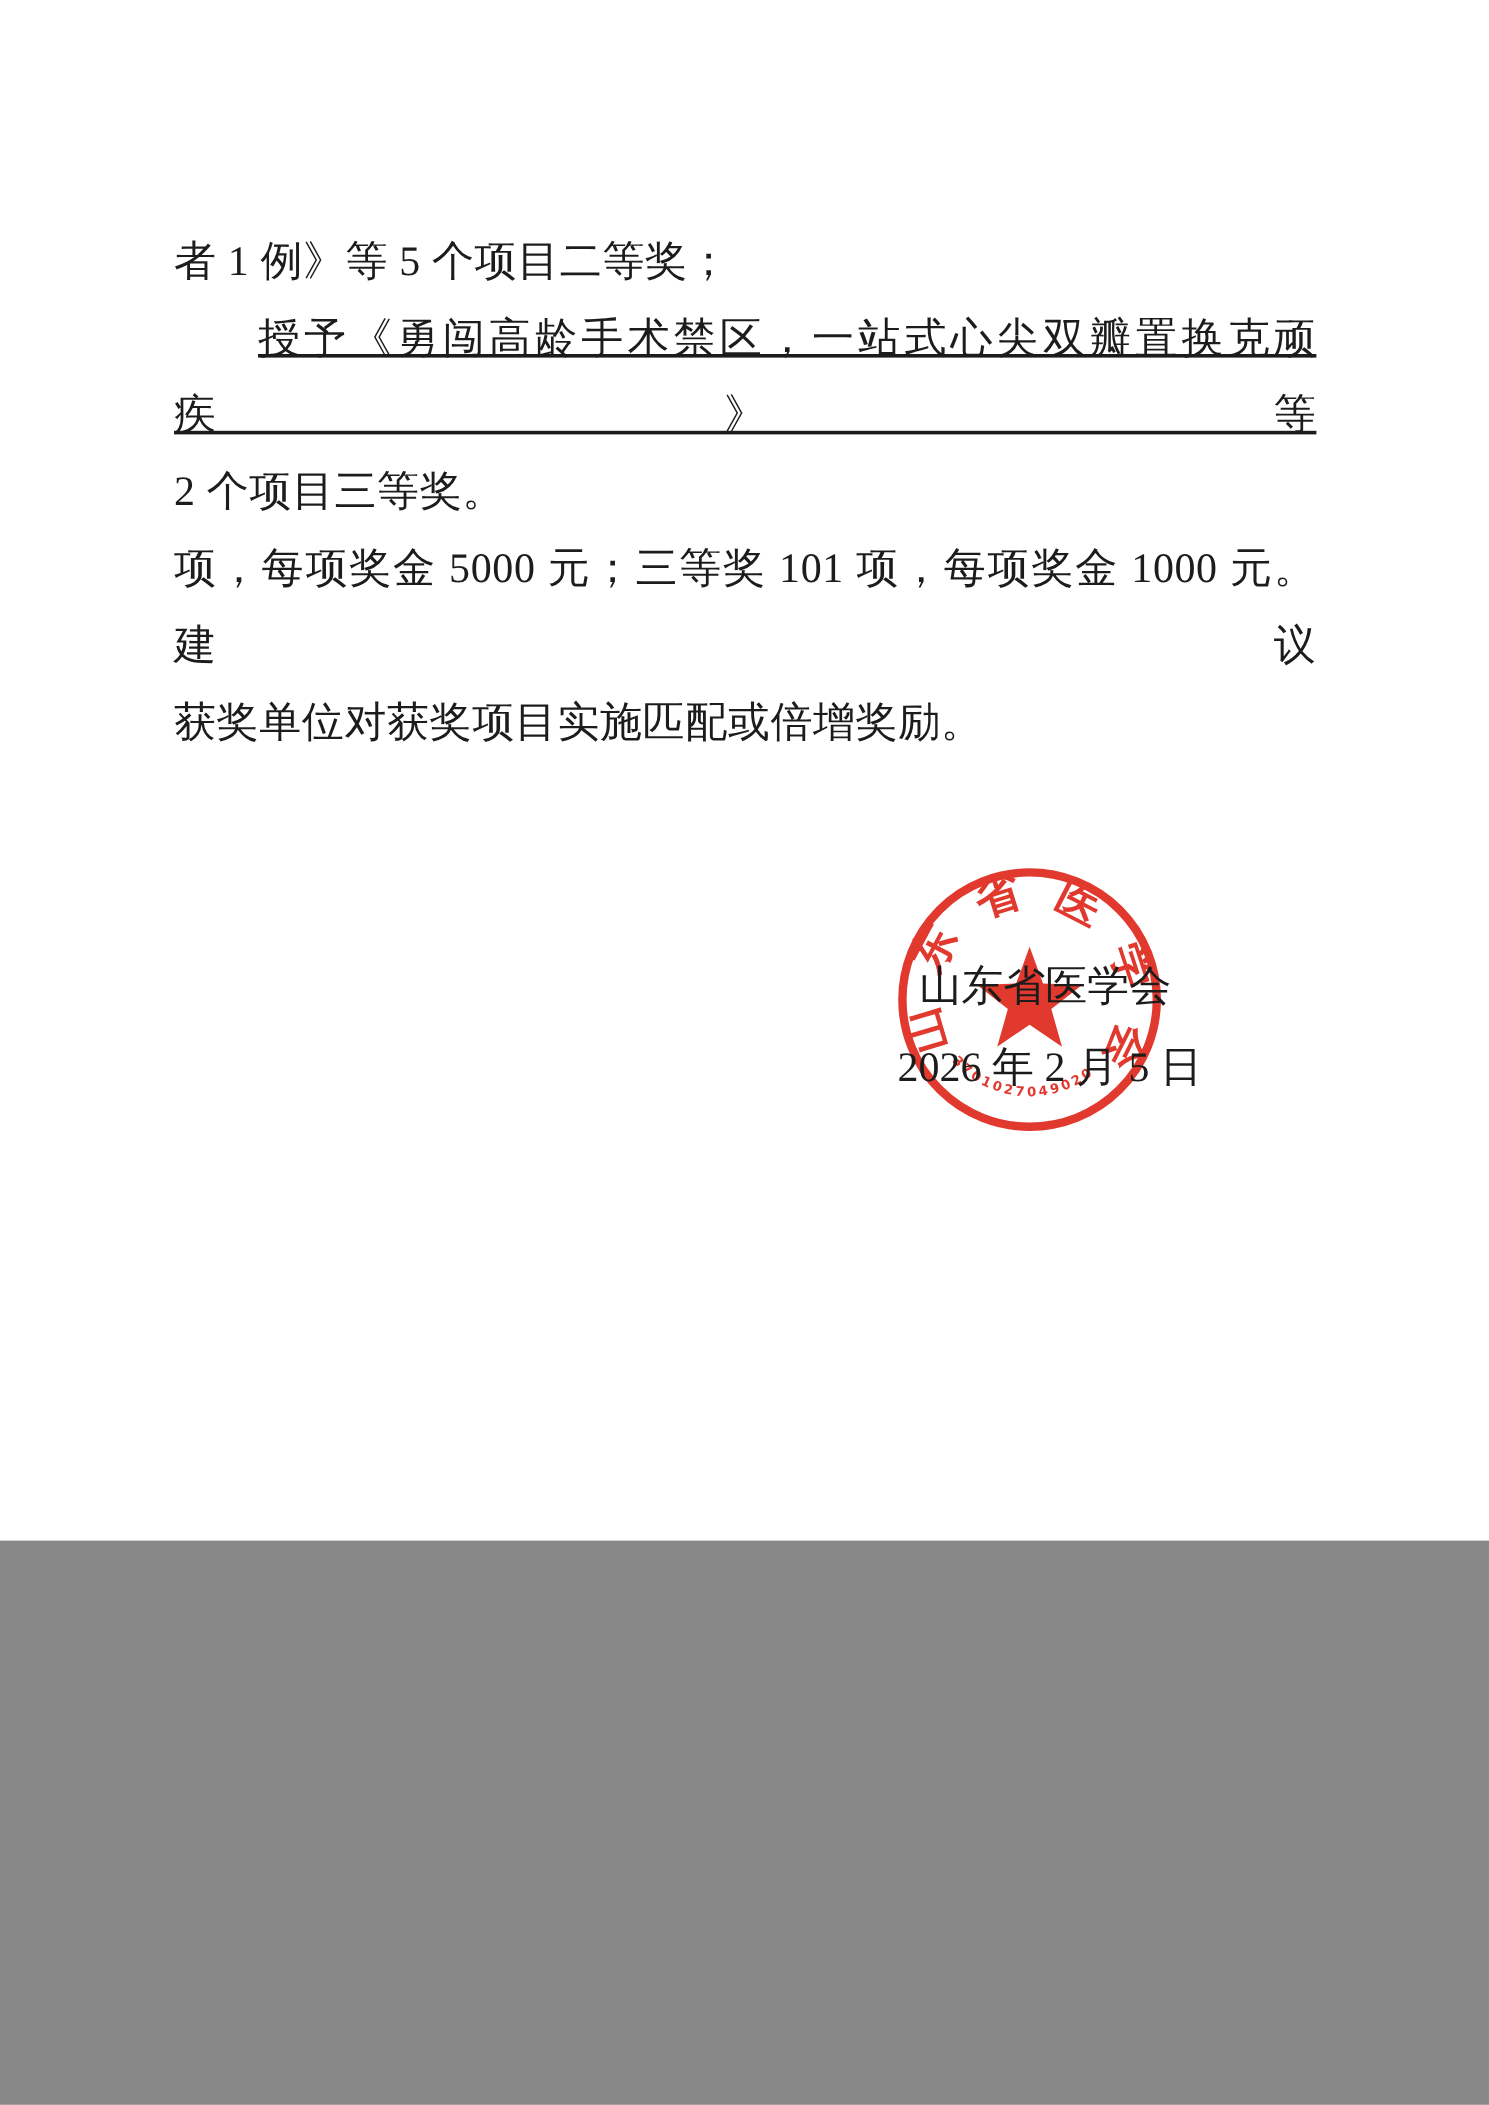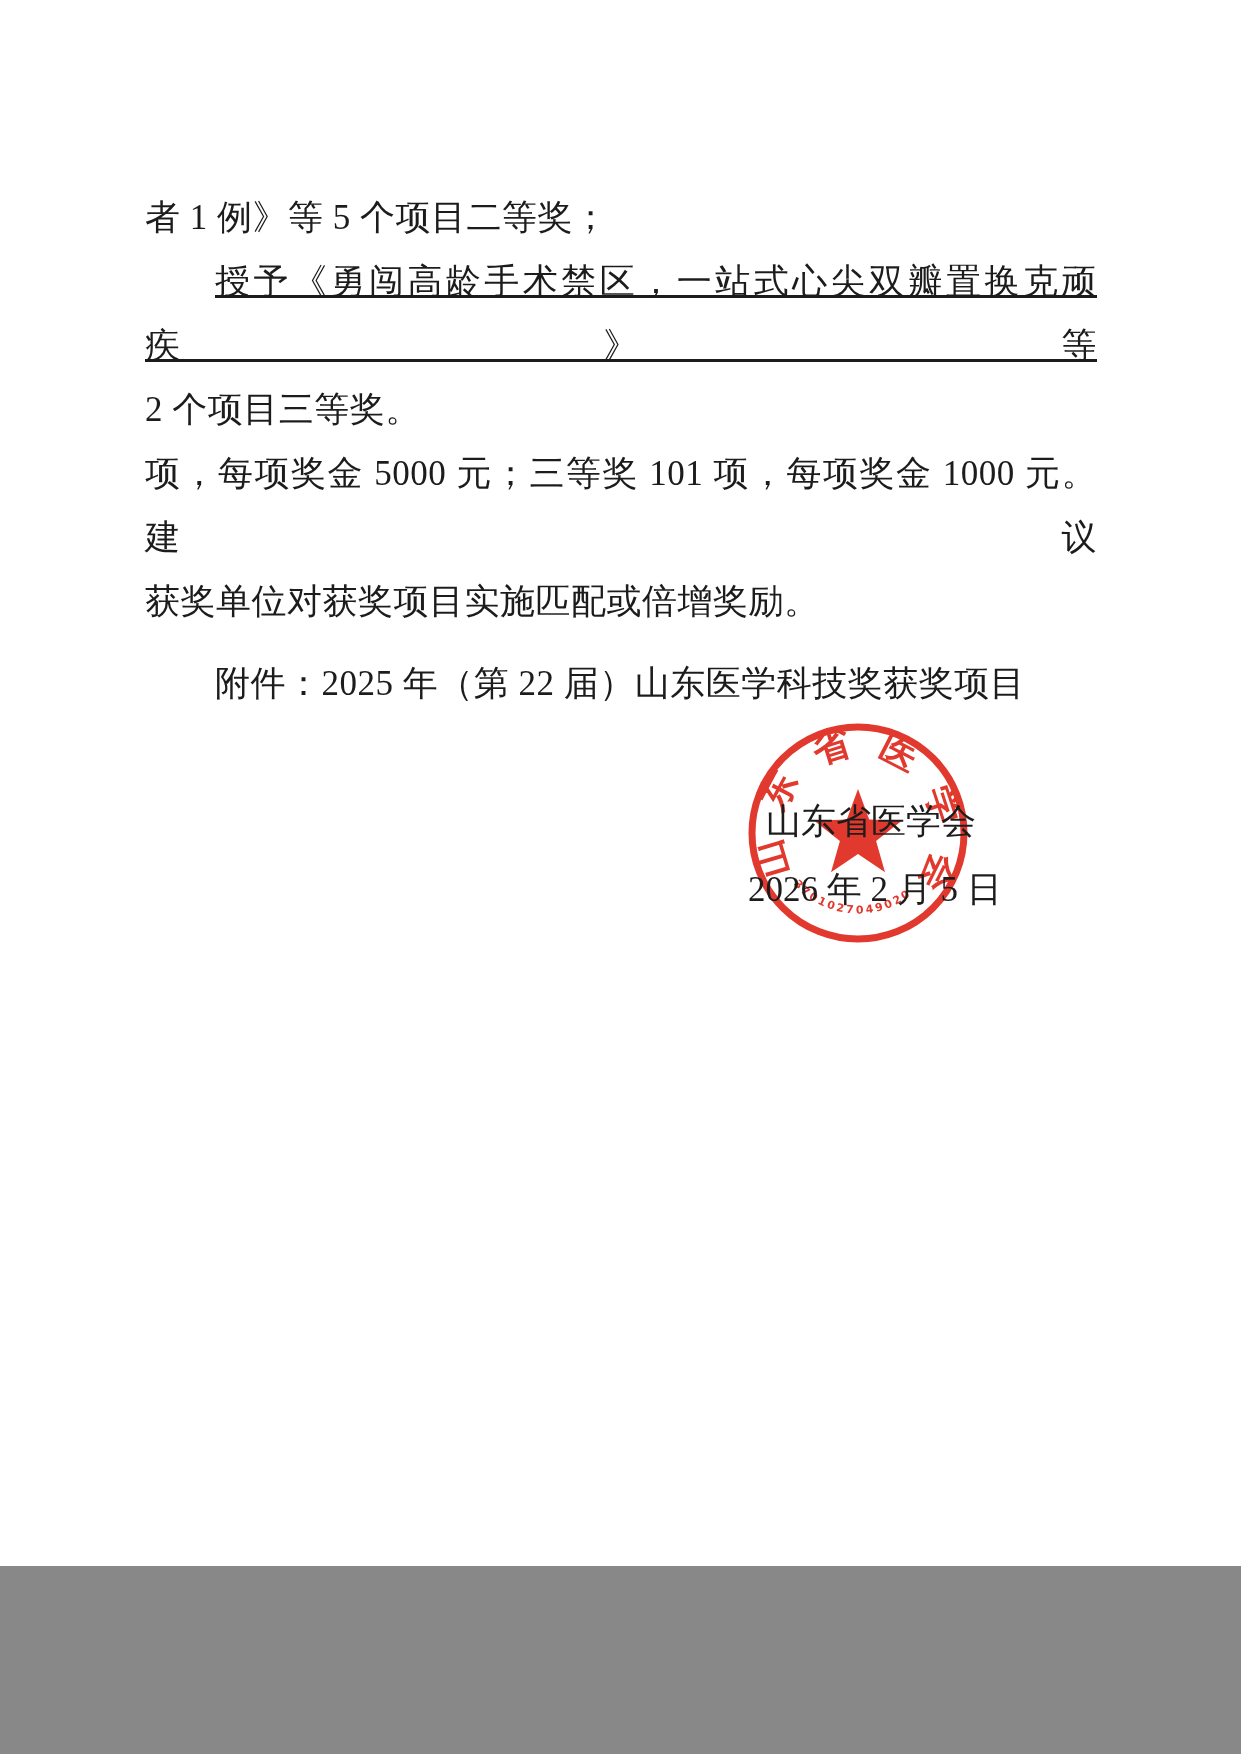--- a/index.html
+++ b/index.html
@@ -1,20 +1,20 @@
 <!DOCTYPE html>
 <html><head>
 <meta charset="utf-8">
 <style>
   * { margin: 0; padding: 0; box-sizing: border-box; }
   html, body { background: #888; }
   .page {
     position: relative;
     width: 1241px;
-    height: 1566px;
+    height: 1284px;
     margin: 0 auto;
     background: #ffffff;
     overflow: hidden;
     font-family: "Liberation Serif", "DejaVu Serif", serif;
     color: #1c1c1c;
   }
   .body-text {
     position: absolute;
     left: 145px;
     top: 186px;
@@ -86,21 +86,20 @@
 <div class="page">
 
   <div class="body-text">
     <div class="line">者 1 例》等 5 个项目二等奖；</div>
     <div class="line stretch indent">授予《勇闯高龄手术禁区，一站式心尖双瓣置换克顽疾》等</div>
     <div class="line">2 个项目三等奖。</div>
     <div class="line stretch">项，每项奖金 5000 元；三等奖 101 项，每项奖金 1000 元。建议</div>
     <div class="line">获奖单位对获奖项目实施匹配或倍增奖励。</div>
   </div>
 
-  <div class="attachment-line">附件：2025 年（第 22 届）山东医学科技奖获奖项目</div>
 
   <svg class="seal" viewBox="0 0 230 230" xmlns="http://www.w3.org/2000/svg" aria-hidden="true">
     <defs>
       <path id="sealArcTop" d="M 47.5 154 A 78 78 0 1 1 182.5 154" fill="none"></path>
       <path id="sealArcBottom" d="M 42 155 A 86 86 0 0 0 188 155" fill="none"></path>
     </defs>
     <circle cx="115" cy="115" r="106" fill="none" stroke="#e0281c" stroke-width="7"></circle>
     <polygon fill="#e0281c" points="115,71 126.2,101.6 158.7,102.8 133.1,122.9 142,154.2 115,136 88,154.2 96.9,122.9 71.3,102.8 103.8,101.6"></polygon>
     <text fill="#e0281c" font-size="37" font-weight="bold" font-family="Liberation Serif, DejaVu Serif, serif">
       <textPath href="#sealArcTop" startOffset="0" textLength="340" lengthAdjust="spacing">山东省医学会</textPath>

